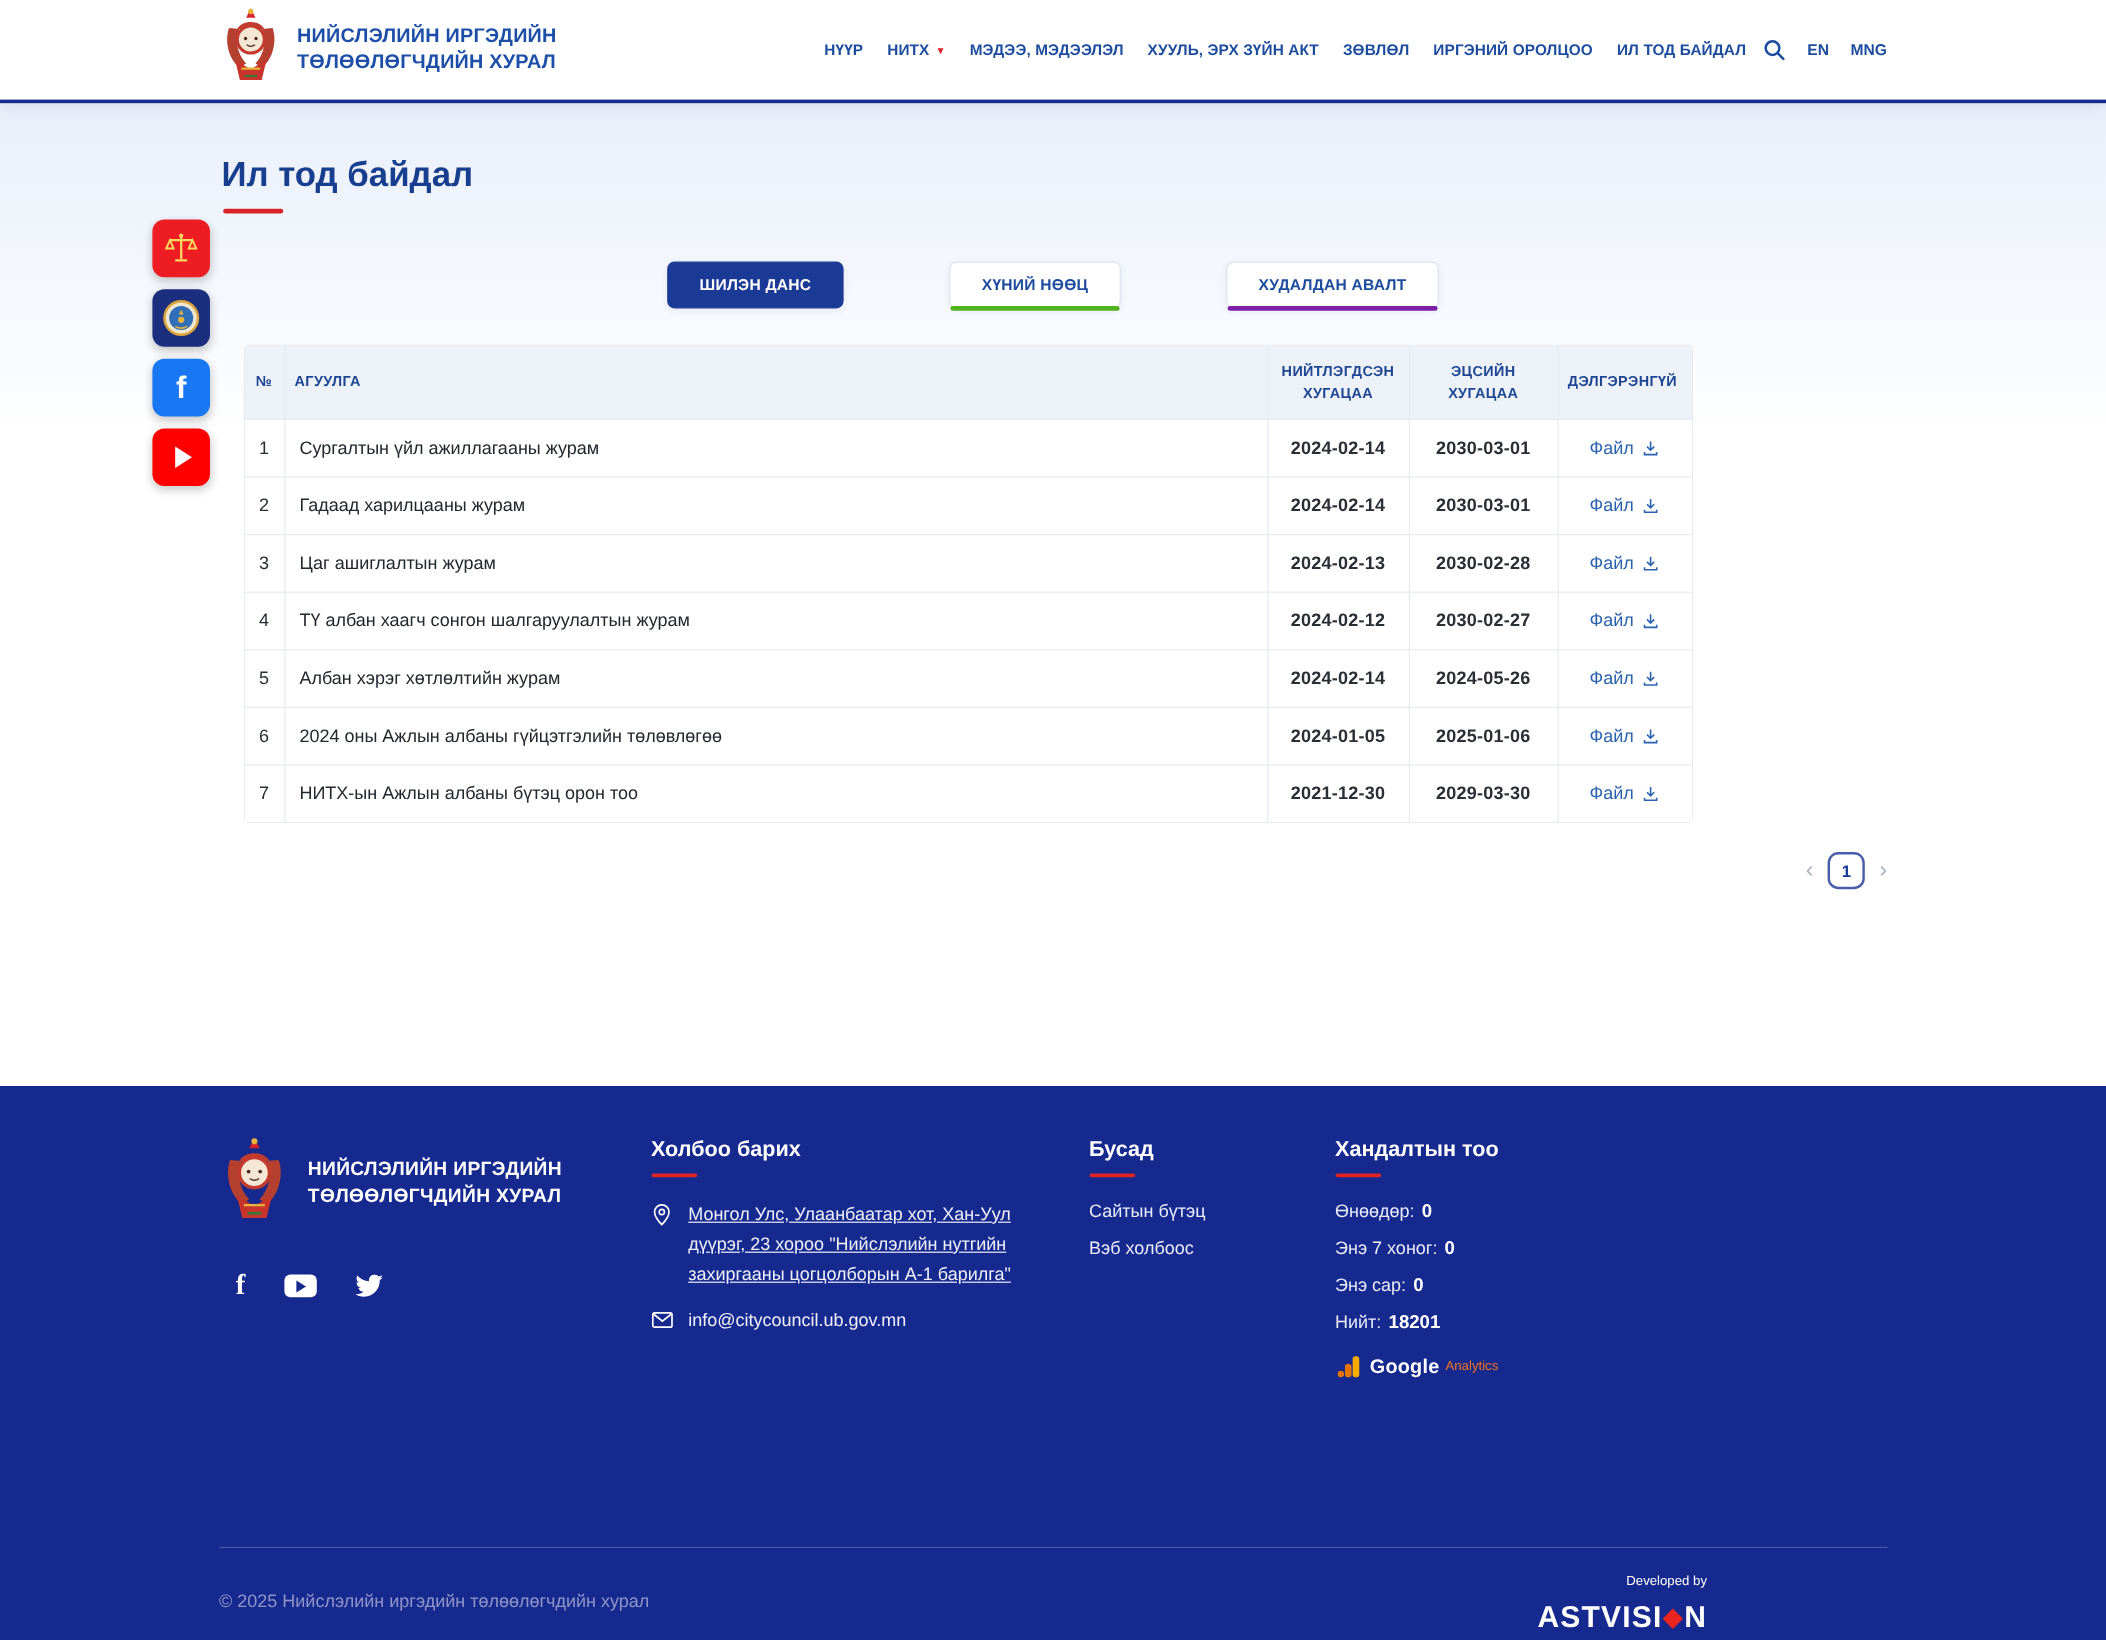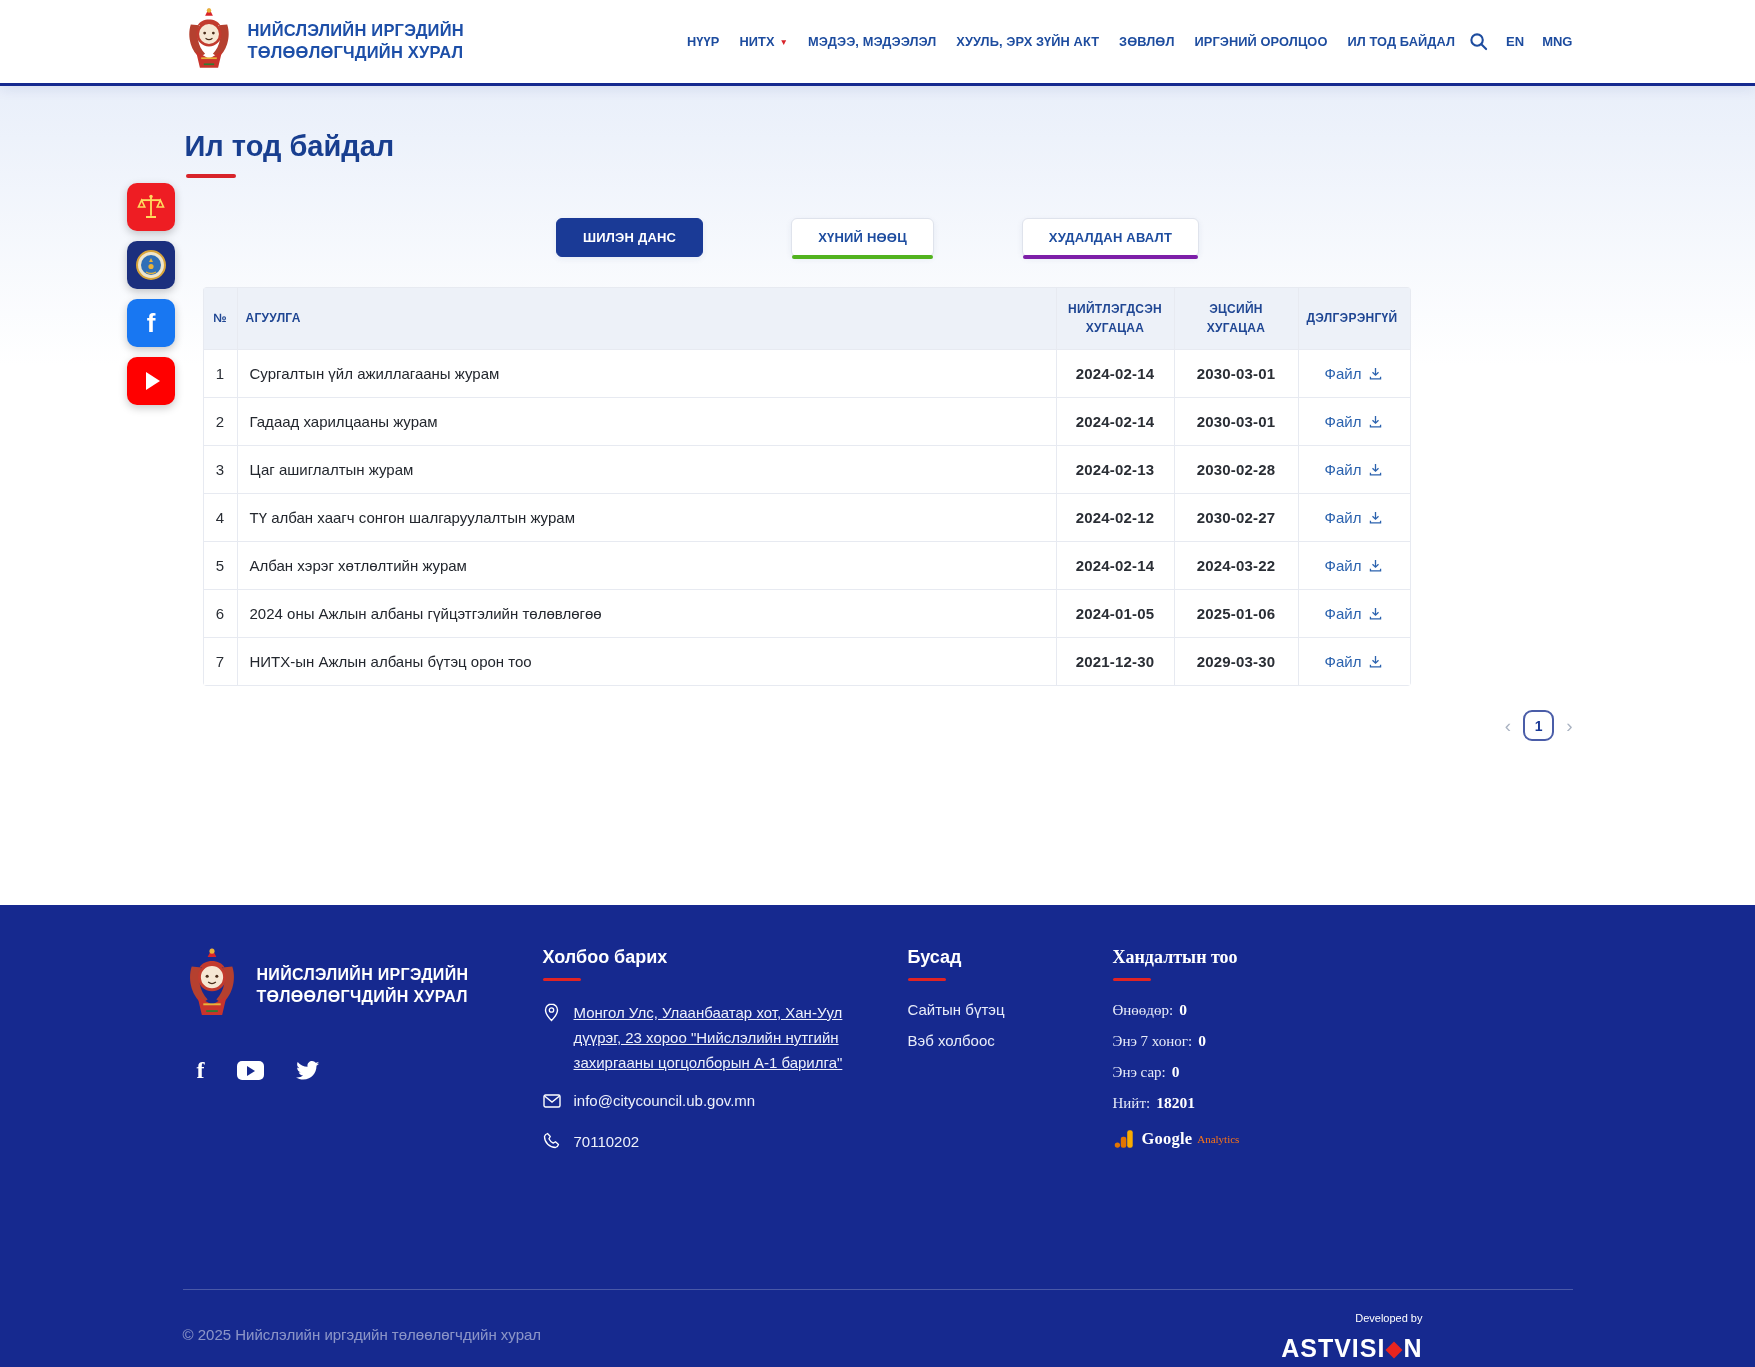--- a/index.html
+++ b/index.html
@@ -97,21 +97,21 @@
     color:#1b3a96; font-weight:700; font-size:14px; background:#fff;
     display:flex; align-items:center; justify-content:center; cursor:pointer;
   }
 
   
   .footer { background:#16298f; color:#fff; padding:42px 0 0; min-height:462px; }
   .footer-cols { display:flex; padding-right:150px; min-height:330px; }
   .f-col1 { width:360px; }
   .f-col2 { width:365px; }
   .f-col3 { width:205px; }
-  .f-col4 { flex:1;font-family:Liberation Serif, serif; }
+  .f-col4 { flex:1; }
   .f-brand { display:flex; align-items:center; gap:16px; }
   .f-brand-name { color:#fff; font-size:16px; font-weight:800; line-height:1.4; letter-spacing:.3px; text-transform:uppercase; }
   .f-social { display:flex; align-items:center; gap:32px; margin:32px 0 0 14px; }
   .f-soc { cursor:pointer; display:flex; align-items:center; }
   .f-fb { color:#fff; font-size:24px; font-weight:700; font-family:"Liberation Serif","DejaVu Serif",serif; }
   .f-yt-rect { width:27px; height:19px; background:#fff; border-radius:5px; display:flex; align-items:center; justify-content:center; }
   .f-yt-tri { width:0; height:0; border-left:8px solid #16298f; border-top:5px solid transparent; border-bottom:5px solid transparent; margin-left:2px; }
   .f-head { font-size:18px; font-weight:700; color:#fff; }
   .f-underline { width:38px; height:3px; background:#e02424; border-radius:2px; margin:10px 0 20px; }
   .f-item { display:flex; gap:13px; font-size:15px; color:#eef1fb; line-height:1.65; margin-bottom:14px; }
@@ -272,21 +272,21 @@
               <td class="c-file"><a class="file-link">Файл <svg class="dl" width="15" height="15" viewBox="0 0 16 16" fill="none">
                     <path d="M8 2v7.2" stroke="currentColor" stroke-width="1.4"></path>
                     <path d="M4.8 6.6L8 9.8l3.2-3.2" stroke="currentColor" stroke-width="1.4"></path>
                     <path d="M2.6 11.4v2.3h10.8v-2.3" stroke="currentColor" stroke-width="1.4"></path>
                   </svg></a></td>
             </tr>
             <tr>
               <td class="c-num">5</td>
               <td class="c-content">Албан хэрэг хөтлөлтийн журам</td>
               <td class="c-date">2024-02-14</td>
-              <td class="c-date">2024-03-22</td>
+              <td class="c-date">2024-05-26</td>
               <td class="c-file"><a class="file-link">Файл <svg class="dl" width="15" height="15" viewBox="0 0 16 16" fill="none">
                     <path d="M8 2v7.2" stroke="currentColor" stroke-width="1.4"></path>
                     <path d="M4.8 6.6L8 9.8l3.2-3.2" stroke="currentColor" stroke-width="1.4"></path>
                     <path d="M2.6 11.4v2.3h10.8v-2.3" stroke="currentColor" stroke-width="1.4"></path>
                   </svg></a></td>
             </tr>
             <tr>
               <td class="c-num">6</td>
               <td class="c-content">2024 оны Ажлын албаны гүйцэтгэлийн төлөвлөгөө</td>
               <td class="c-date">2024-01-05</td>
@@ -375,28 +375,20 @@
         </div>
         <div class="f-item">
           <span class="f-ico">
             <svg width="18" height="14" viewBox="0 0 18 14" fill="none">
               <rect x="1" y="1" width="16" height="12" rx="1.5" stroke="#fff" stroke-width="1.4"></rect>
               <path d="M1.5 2l7.5 6 7.5-6" stroke="#fff" stroke-width="1.4"></path>
             </svg>
           </span>
           <span>info@citycouncil.ub.gov.mn</span>
         </div>
-        <div class="f-item">
-          <span class="f-ico">
-            <svg width="17" height="17" viewBox="0 0 17 17" fill="none">
-              <path d="M4.5 1.5c-1.4.4-2.6 1.6-3 3 0 6 5 11 11 11 1.4-.4 2.6-1.6 3-3l-3-2.8-2.3 1.4c-2.1-1-3.3-2.2-4.3-4.3l1.4-2.3z" stroke="#fff" stroke-width="1.3" stroke-linejoin="round"></path>
-            </svg>
-          </span>
-          <span>70110202</span>
-        </div>
       </div>
 
       <div class="f-col3">
         <div class="f-head">Бусад</div>
         <div class="f-underline"></div>
         <div>
             <div class="f-link">Сайтын бүтэц</div>
             <div class="f-link">Вэб холбоос</div>
           </div>
       </div>

